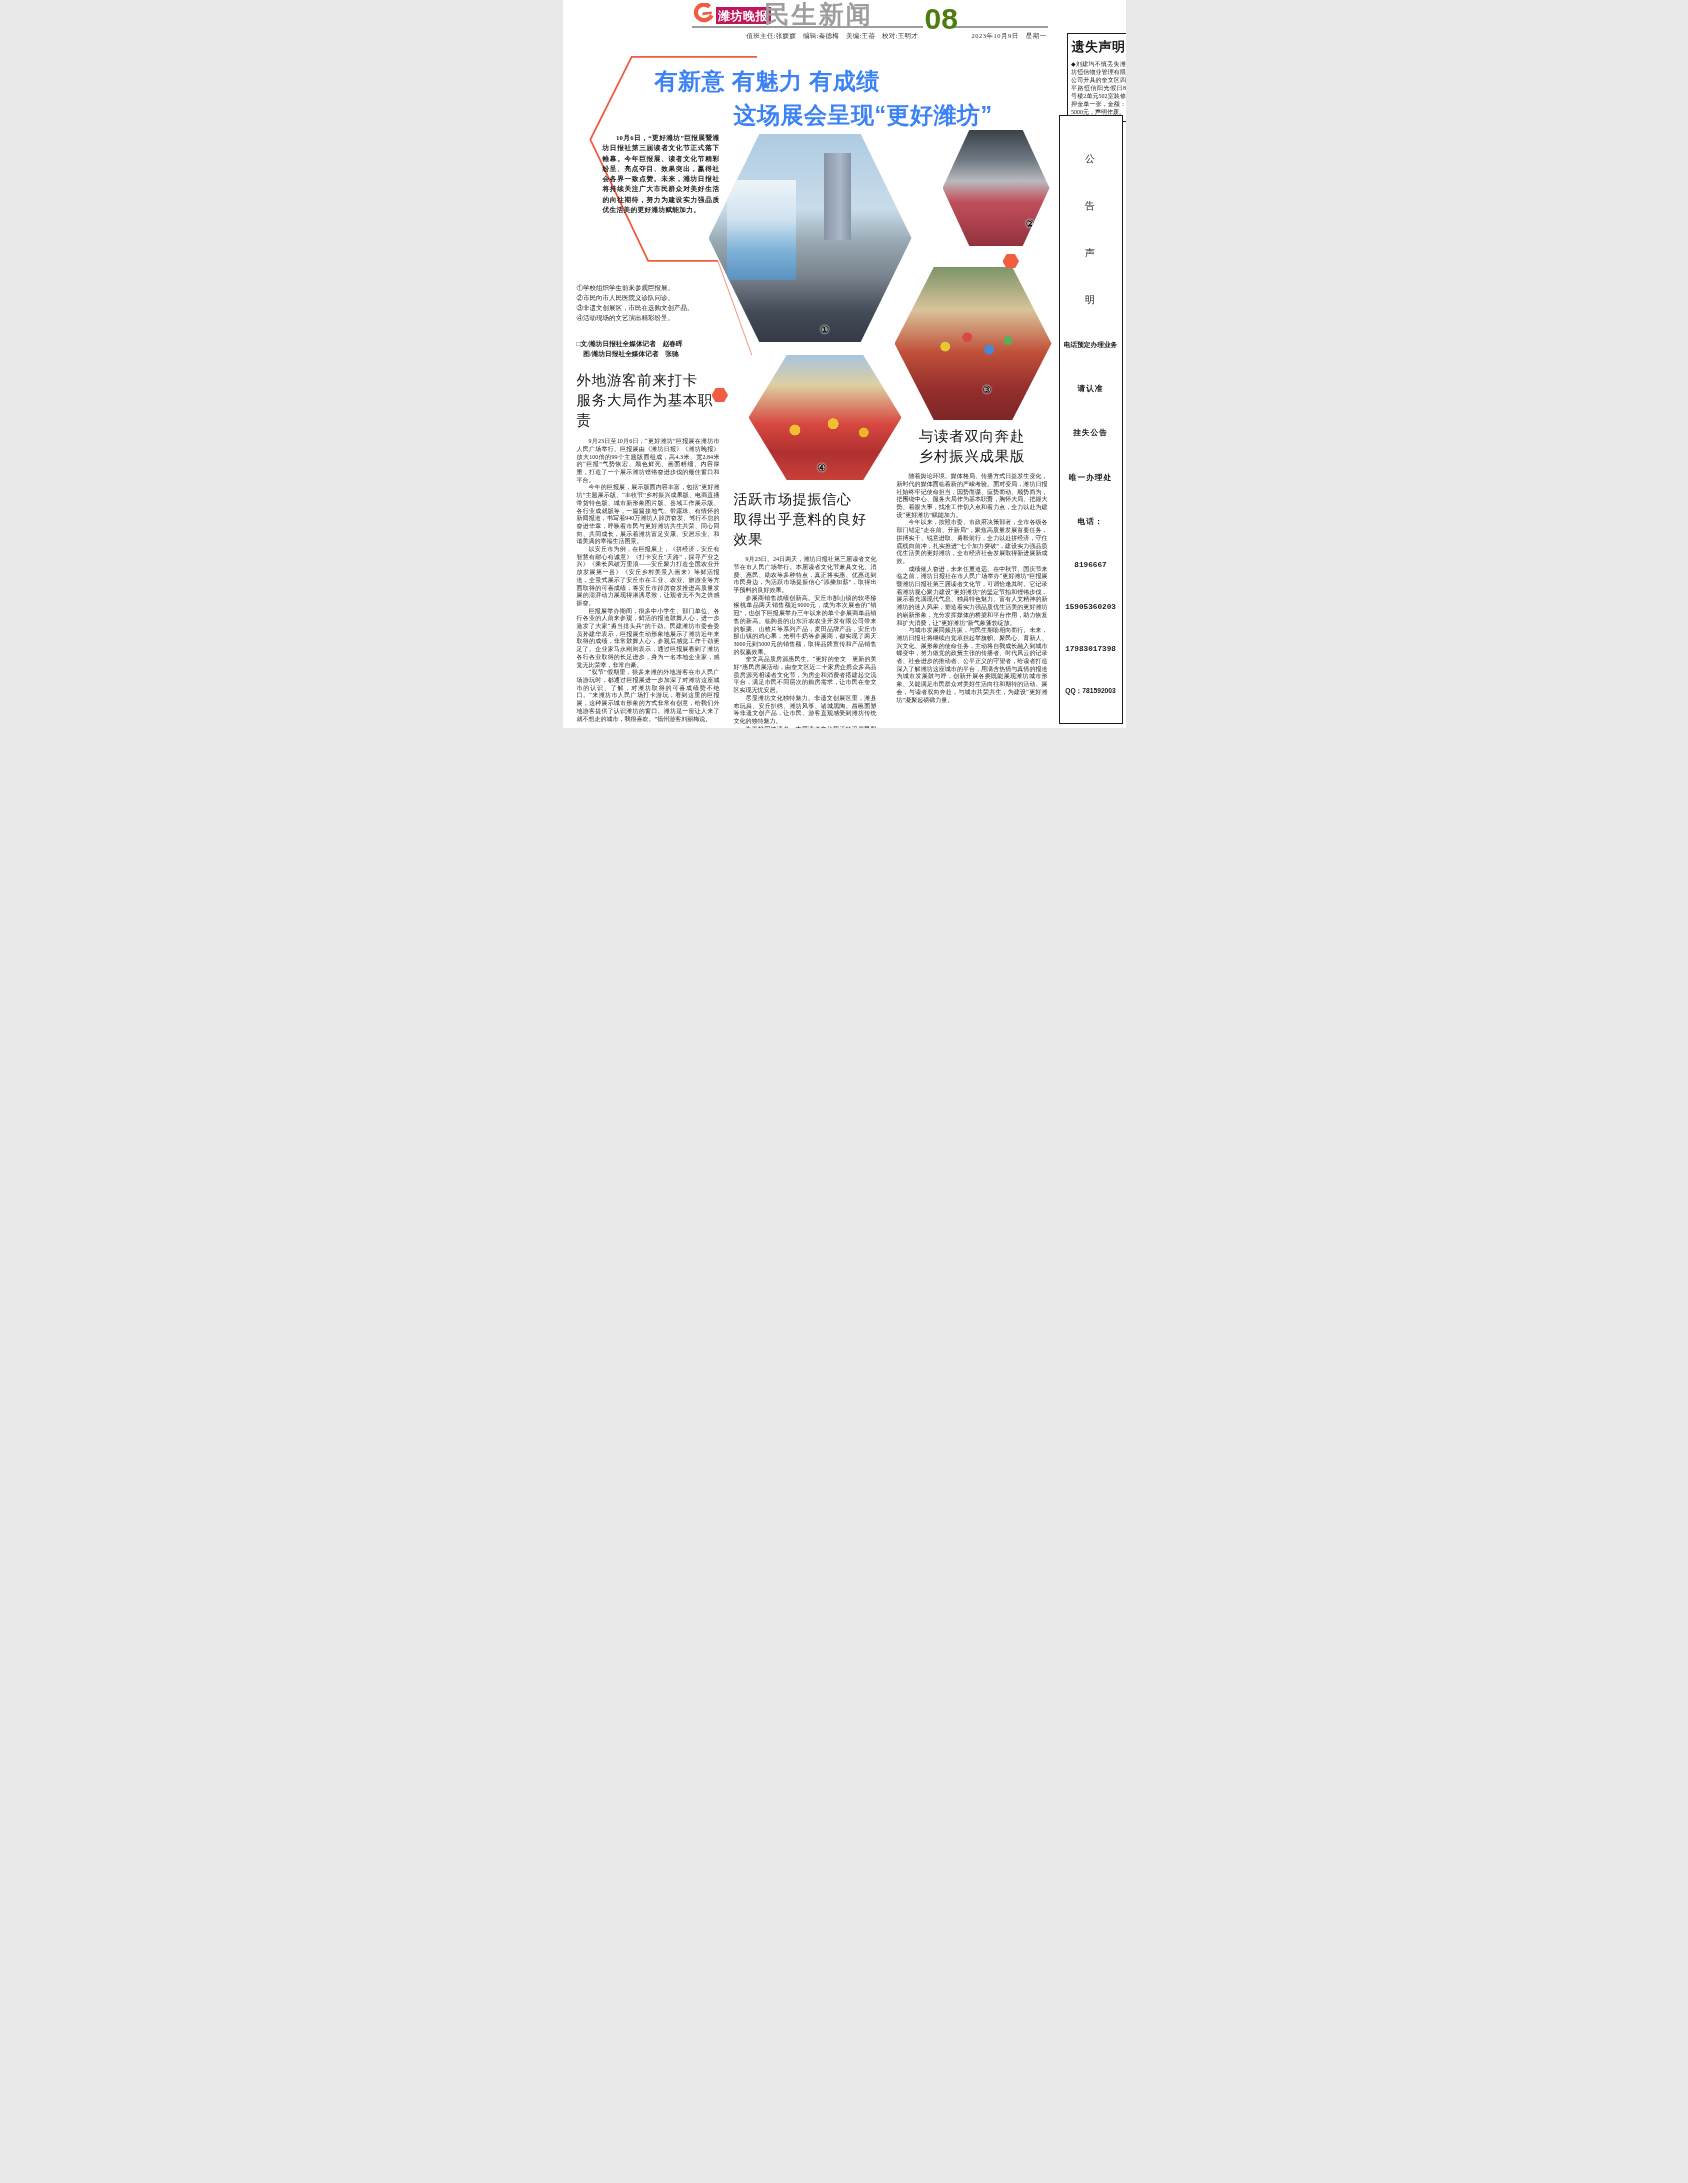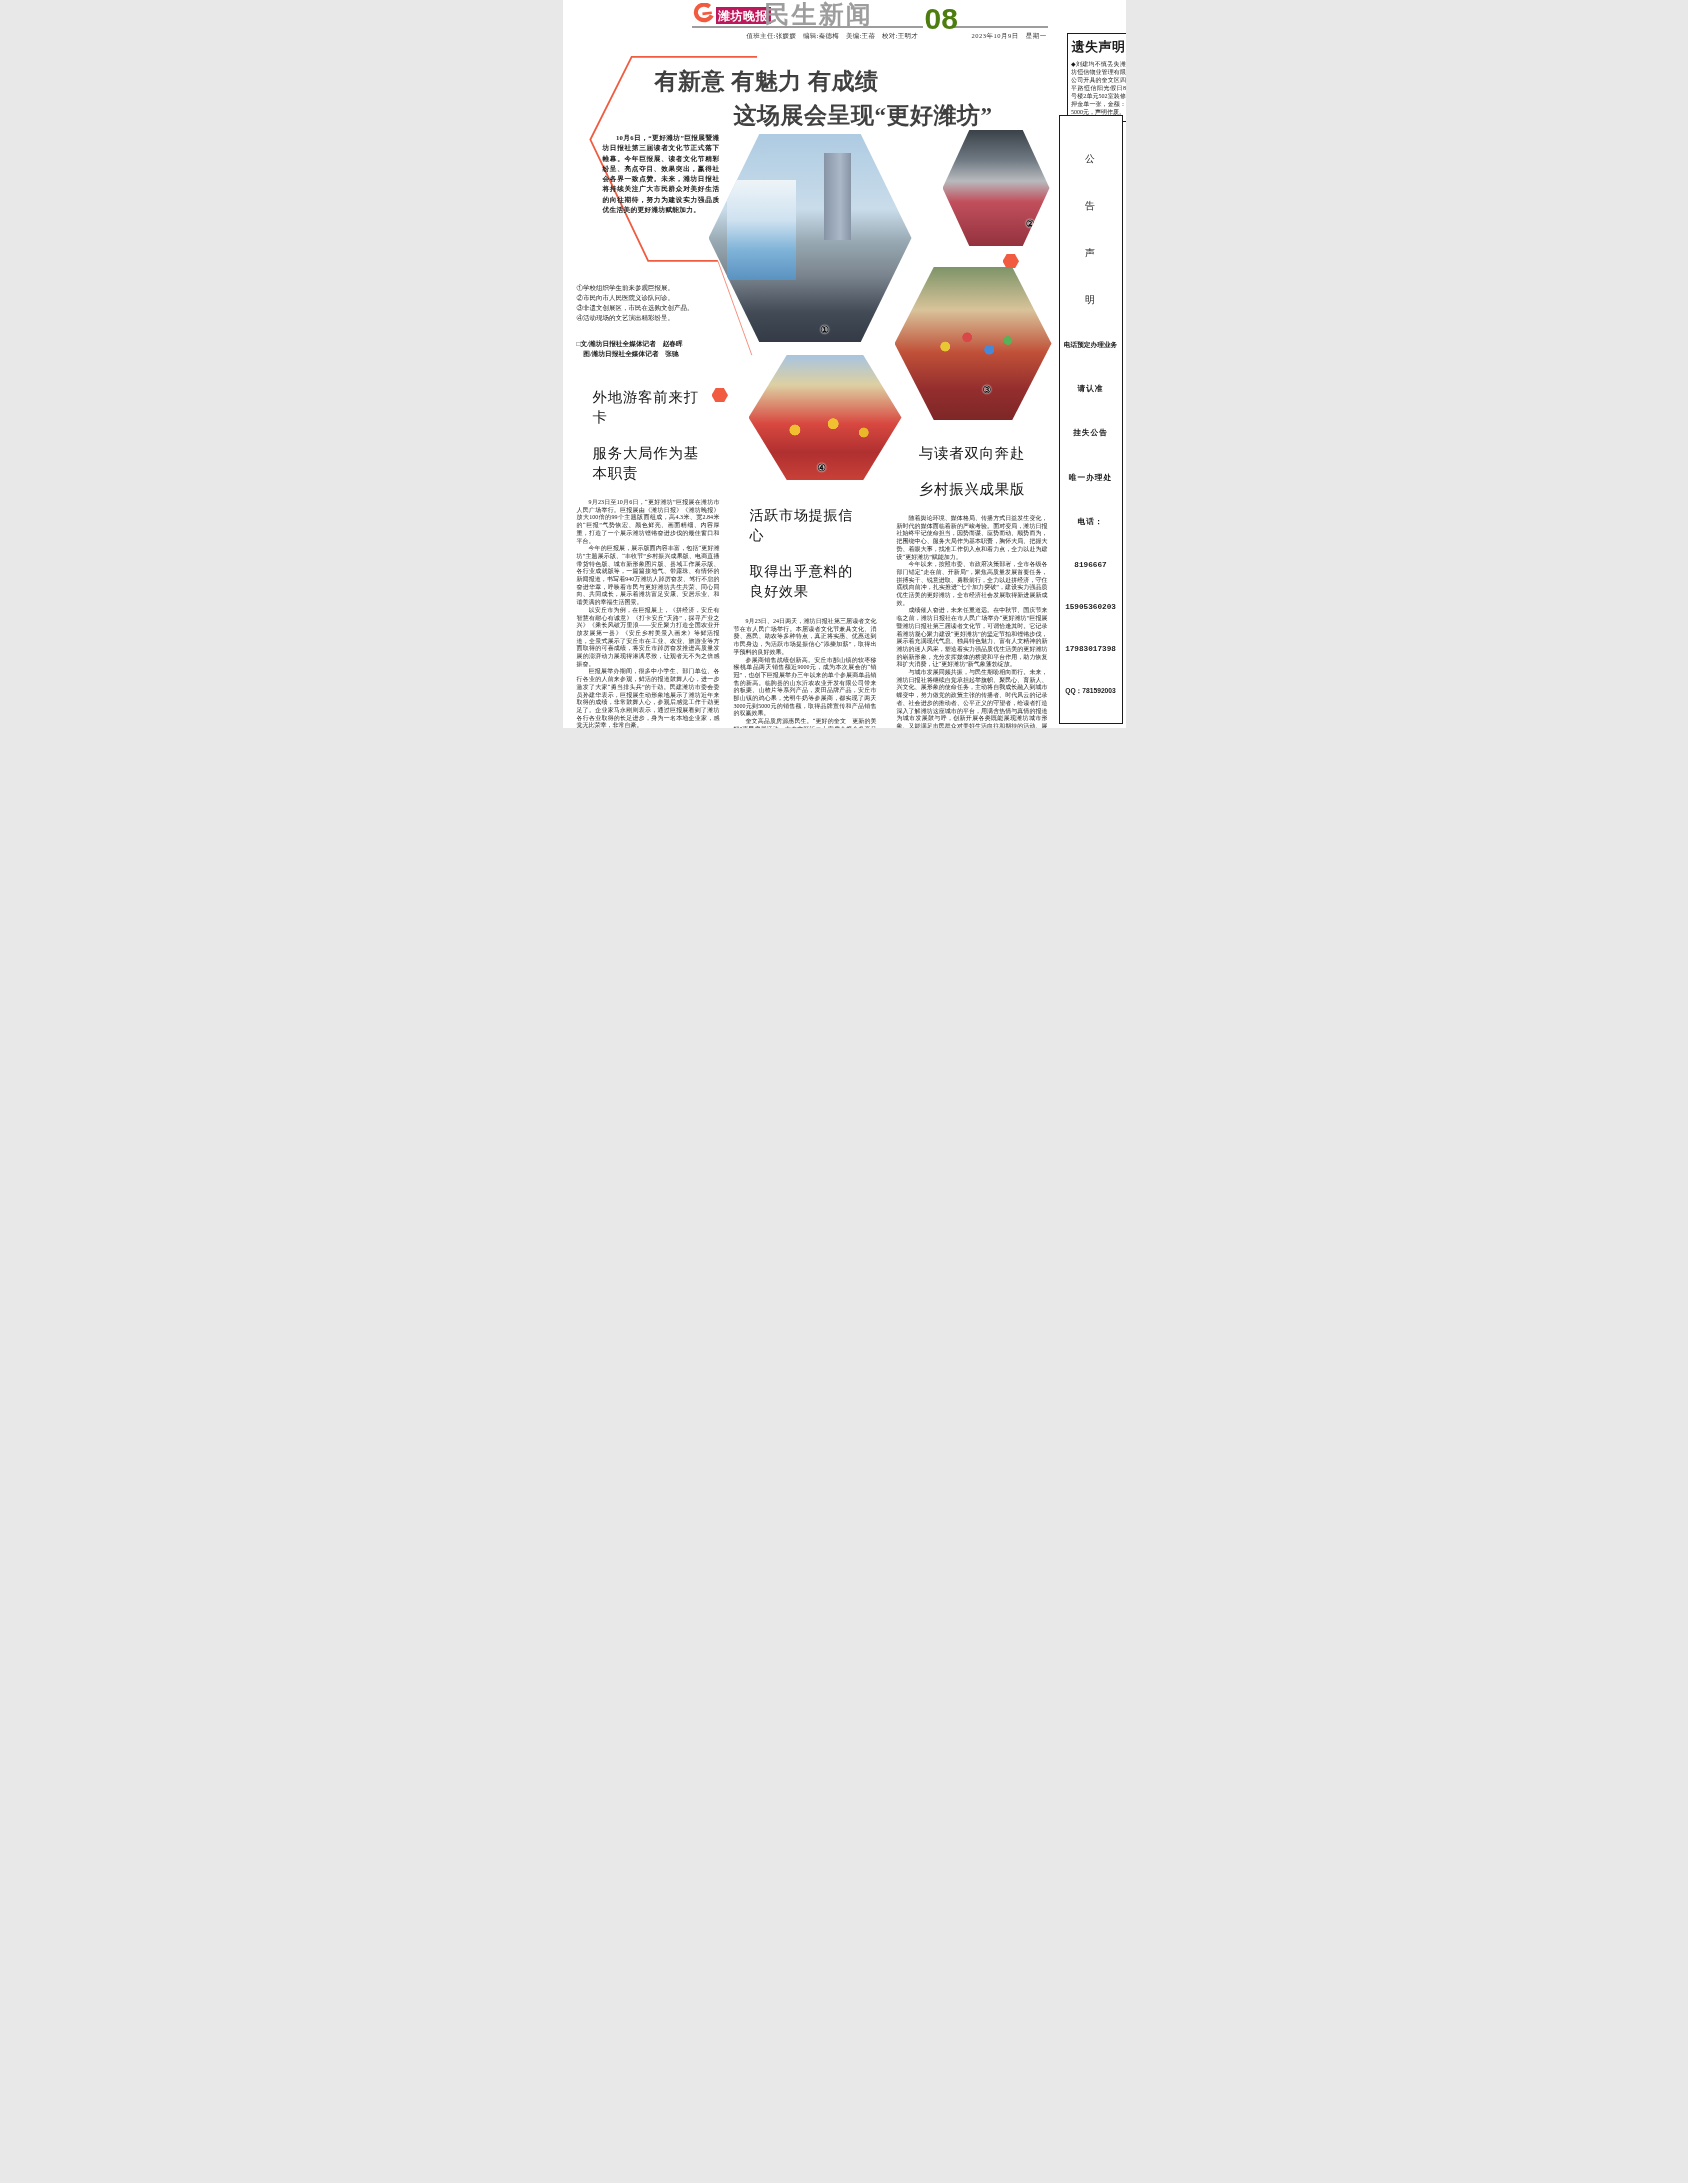--- a/index.html
+++ b/index.html
@@ -40,21 +40,21 @@
     padding:37px 2.1px 27px;
   }
   .v-char{font-size:9.8px;letter-spacing:1px;}
   .nb-strong{font-size:6.7px;font-weight:bold;white-space:nowrap;}
   .nb-mid{font-size:7.7px;font-weight:bold;letter-spacing:1px;white-space:nowrap;}
   .nb-num{font-size:7.7px;font-family:Liberation Mono, monospace;font-weight:bold;color:#222;white-space:nowrap;}
   .nb-qq{font-size:6.7px;font-family:"Liberation Sans","DejaVu Sans",sans-serif;font-weight:bold;white-space:nowrap;}
 
   
   .headline{
-    font-family:Liberation Serif, serif;font-weight:900;color:#404040;
+    font-family:Liberation Sans, sans-serif;font-weight:900;color:#3b82f6;
     font-size:23px;white-space:nowrap;letter-spacing:0.5px;
   }
   .headline1{left:92px;top:66px;}
   .headline2{left:171px;top:100px;}
 
   
   .deco-svg{left:0;top:0;width:563px;height:728px;pointer-events:none;}
   .hex-accent{width:16.5px;height:14.4px;background:#f15b40;
     clip-path:polygon(25% 0%,75% 0%,100% 50%,75% 100%,25% 100%,0% 50%);}
   .hex-a{left:149px;top:388px;}
@@ -95,21 +95,21 @@
       radial-gradient(circle at 75% 62%,#e8b828 0 4.6px,rgba(0,0,0,0) 5.2px),
       linear-gradient(180deg,#a8c4e0 0%,#ddd0a2 24%,#d84840 55%,#b03030 78%,#c84038 100%);}
 
   
   .captions{left:14px;top:283px;width:138px;font-size:6.5px;line-height:10px;}
   .byline{left:14px;top:339px;width:138px;font-size:6.7px;font-weight:bold;line-height:9.8px;}
 
   
   .col{box-sizing:border-box;}
   .col-heading{font-size:14.4px;line-height:20px;letter-spacing:0.8px;color:#111;
-    font-family:Liberation Serif, serif;font-weight:normal;margin:16px;}
+    font-family:Liberation Mono, monospace;font-weight:normal;margin:0;}
   .col-body p{margin:0;font-size:6px;line-height:7.7px;text-align:justify;text-indent:2em;}
   .col1{left:14px;top:371px;width:143px;}
   .col1 .col-body{margin-top:7.2px;}
   .col2{left:171px;top:490px;width:143px;}
   .col2 .col-heading{font-size:14px;}
   .col2 .col-body{margin-top:6.2px;}
   .col3{left:334px;top:427px;width:151px;}
   .col3 .col-heading{text-align:center;}
   .col3 .col-body{margin-top:6.2px;}
 </style>

